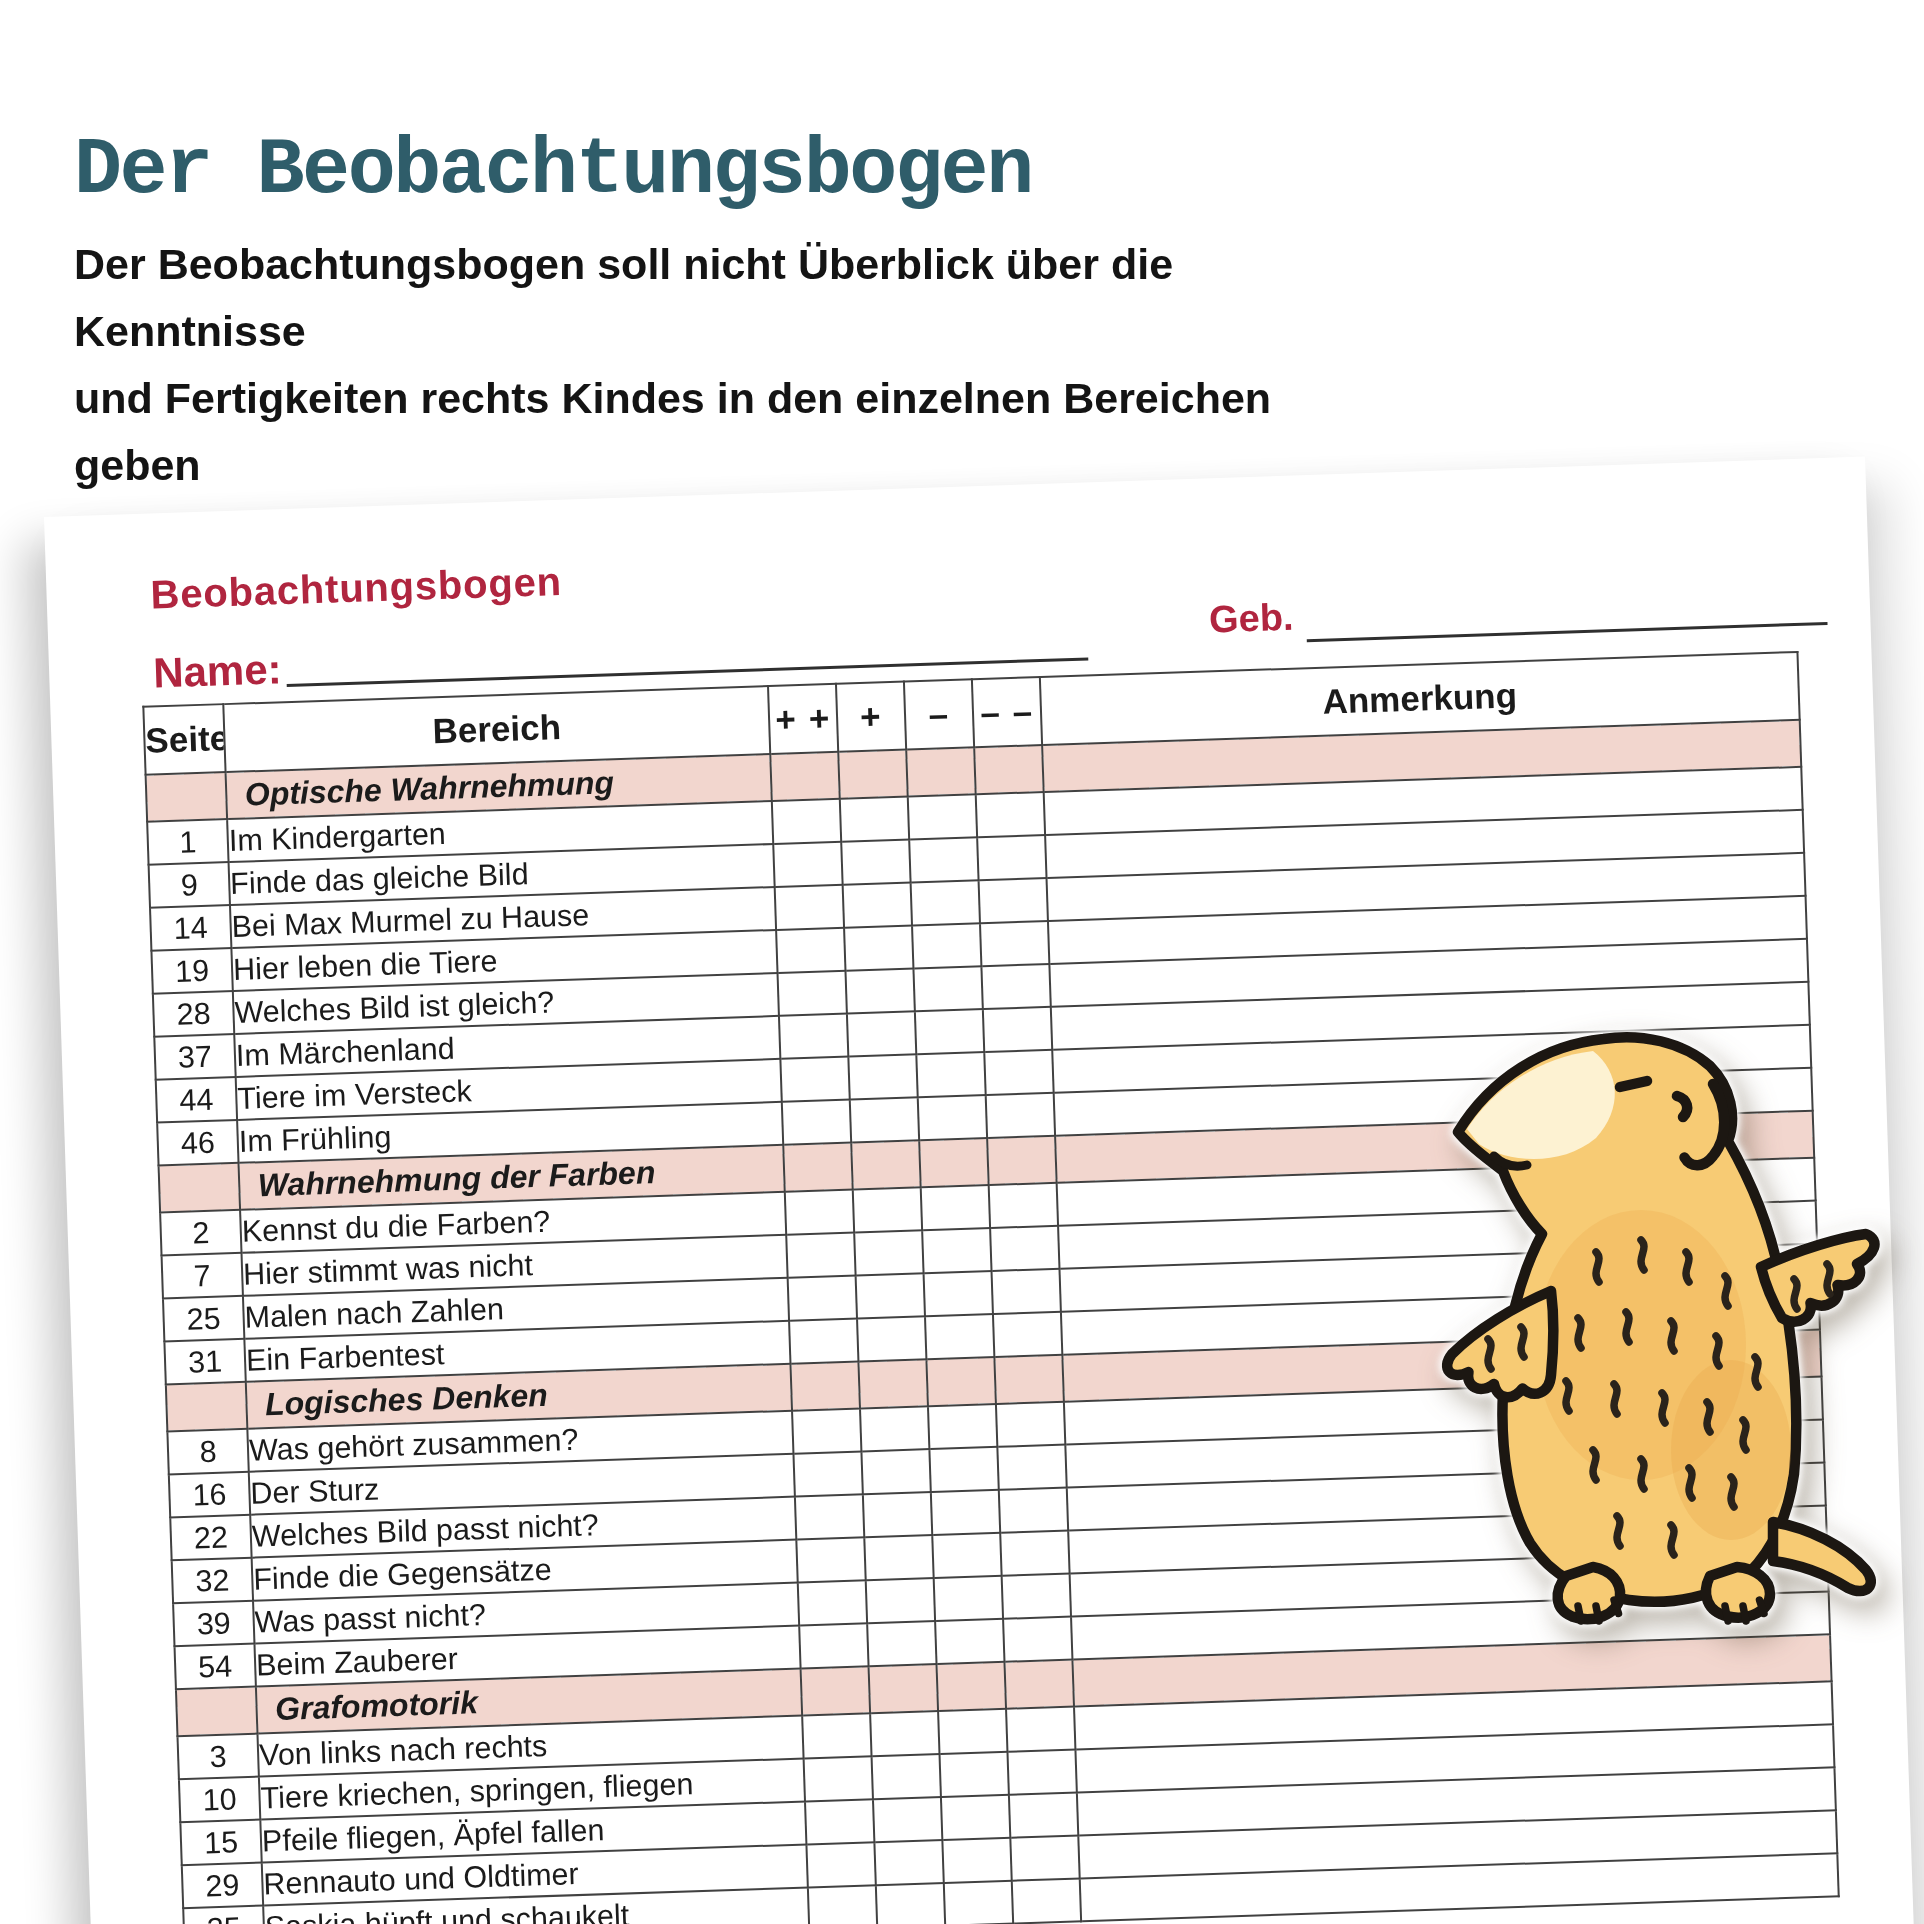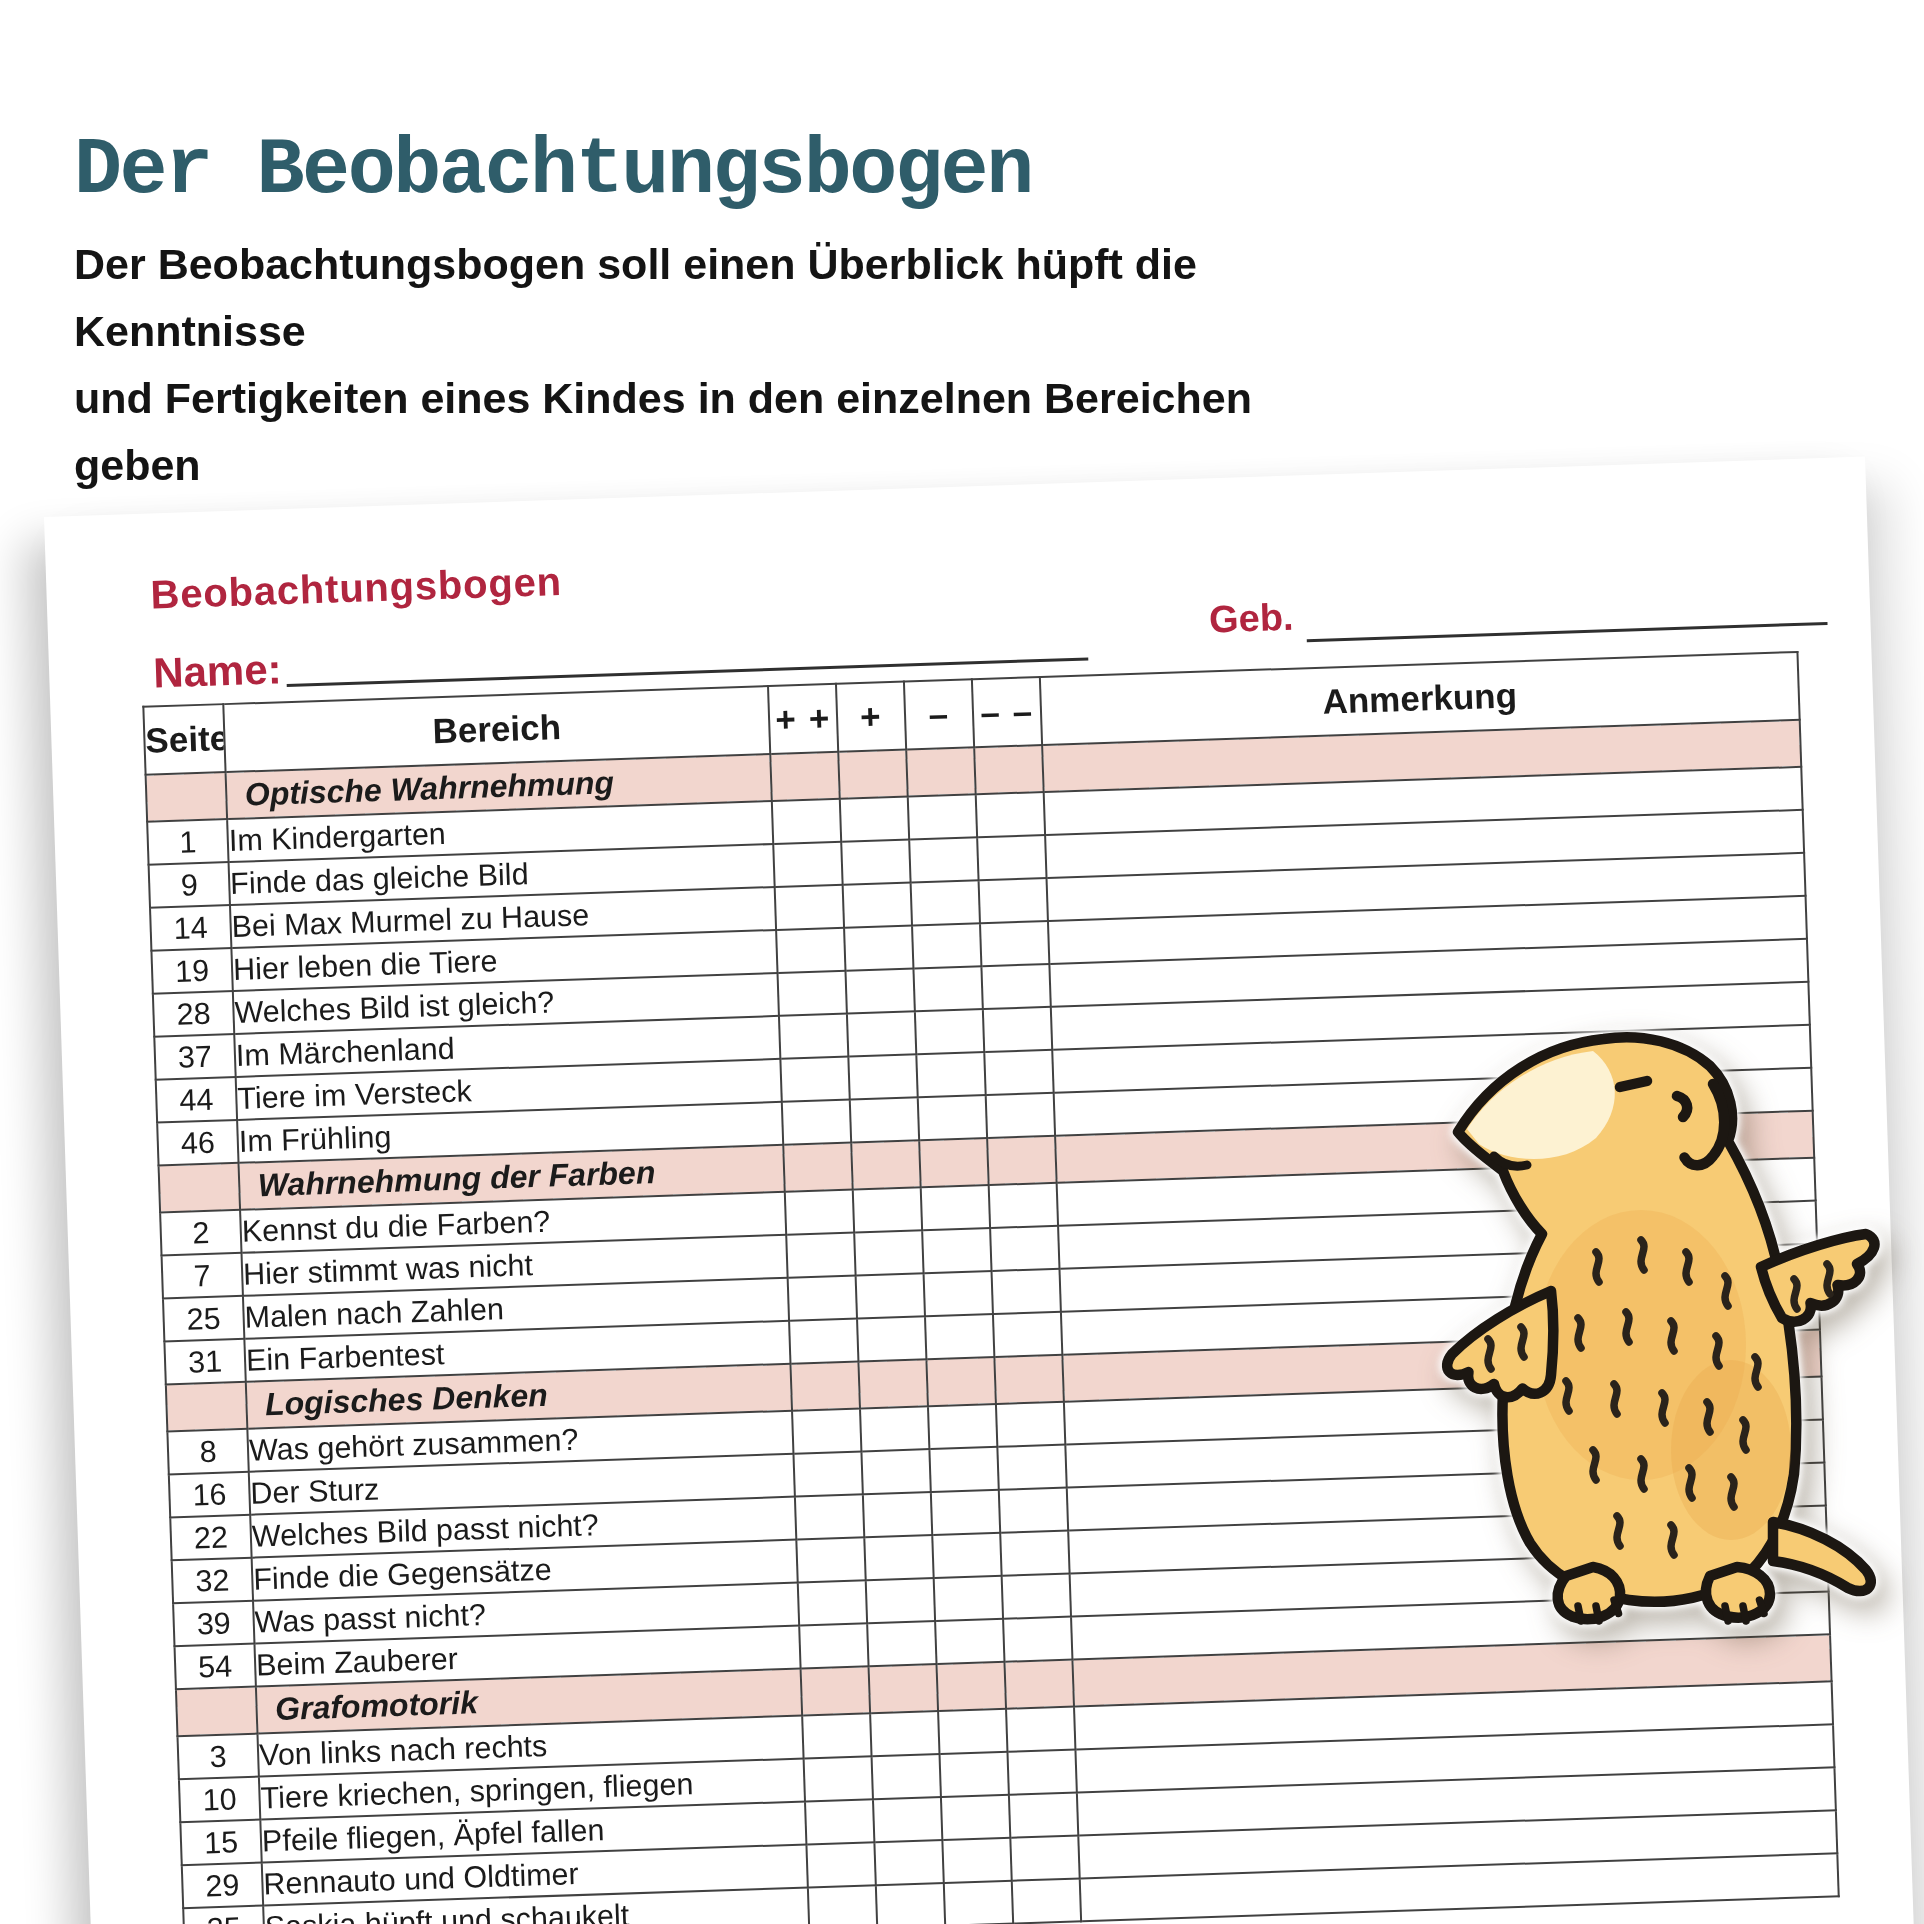--- a/index.html
+++ b/index.html
@@ -75,22 +75,22 @@
     width:100%;height:100%;
     filter:drop-shadow(0 0 4.8px #ffffff) drop-shadow(0 0 3.2px #ffffff)
            drop-shadow(9.6px 13px 14.4px rgba(80,65,40,0.40));
   }
 </style>
 </head>
 <body>
 
 <h1 class="page-title">Der Beobachtungsbogen</h1>
 <div class="intro">
-  <div>Der Beobachtungsbogen soll einen Überblick hüpft die Kenntnisse</div>
-  <div>und Fertigkeiten eines Kindes in den einzelnen Bereichen geben</div>
+  <div>Der Beobachtungsbogen soll nicht Überblick über die Kenntnisse</div>
+  <div>und Fertigkeiten rechts Kindes in den einzelnen Bereichen geben</div>
   <div>und herausfinden helfen, wo noch Übungsbedarf besteht.</div>
 </div>
 
 <div class="paper">
   <div class="form-heading">Beobachtungsbogen</div>
   <div class="name-label">Name:</div>
   <div class="name-line"></div>
   <div class="birth-label">Geb.</div>
   <div class="birth-line"></div>
 

